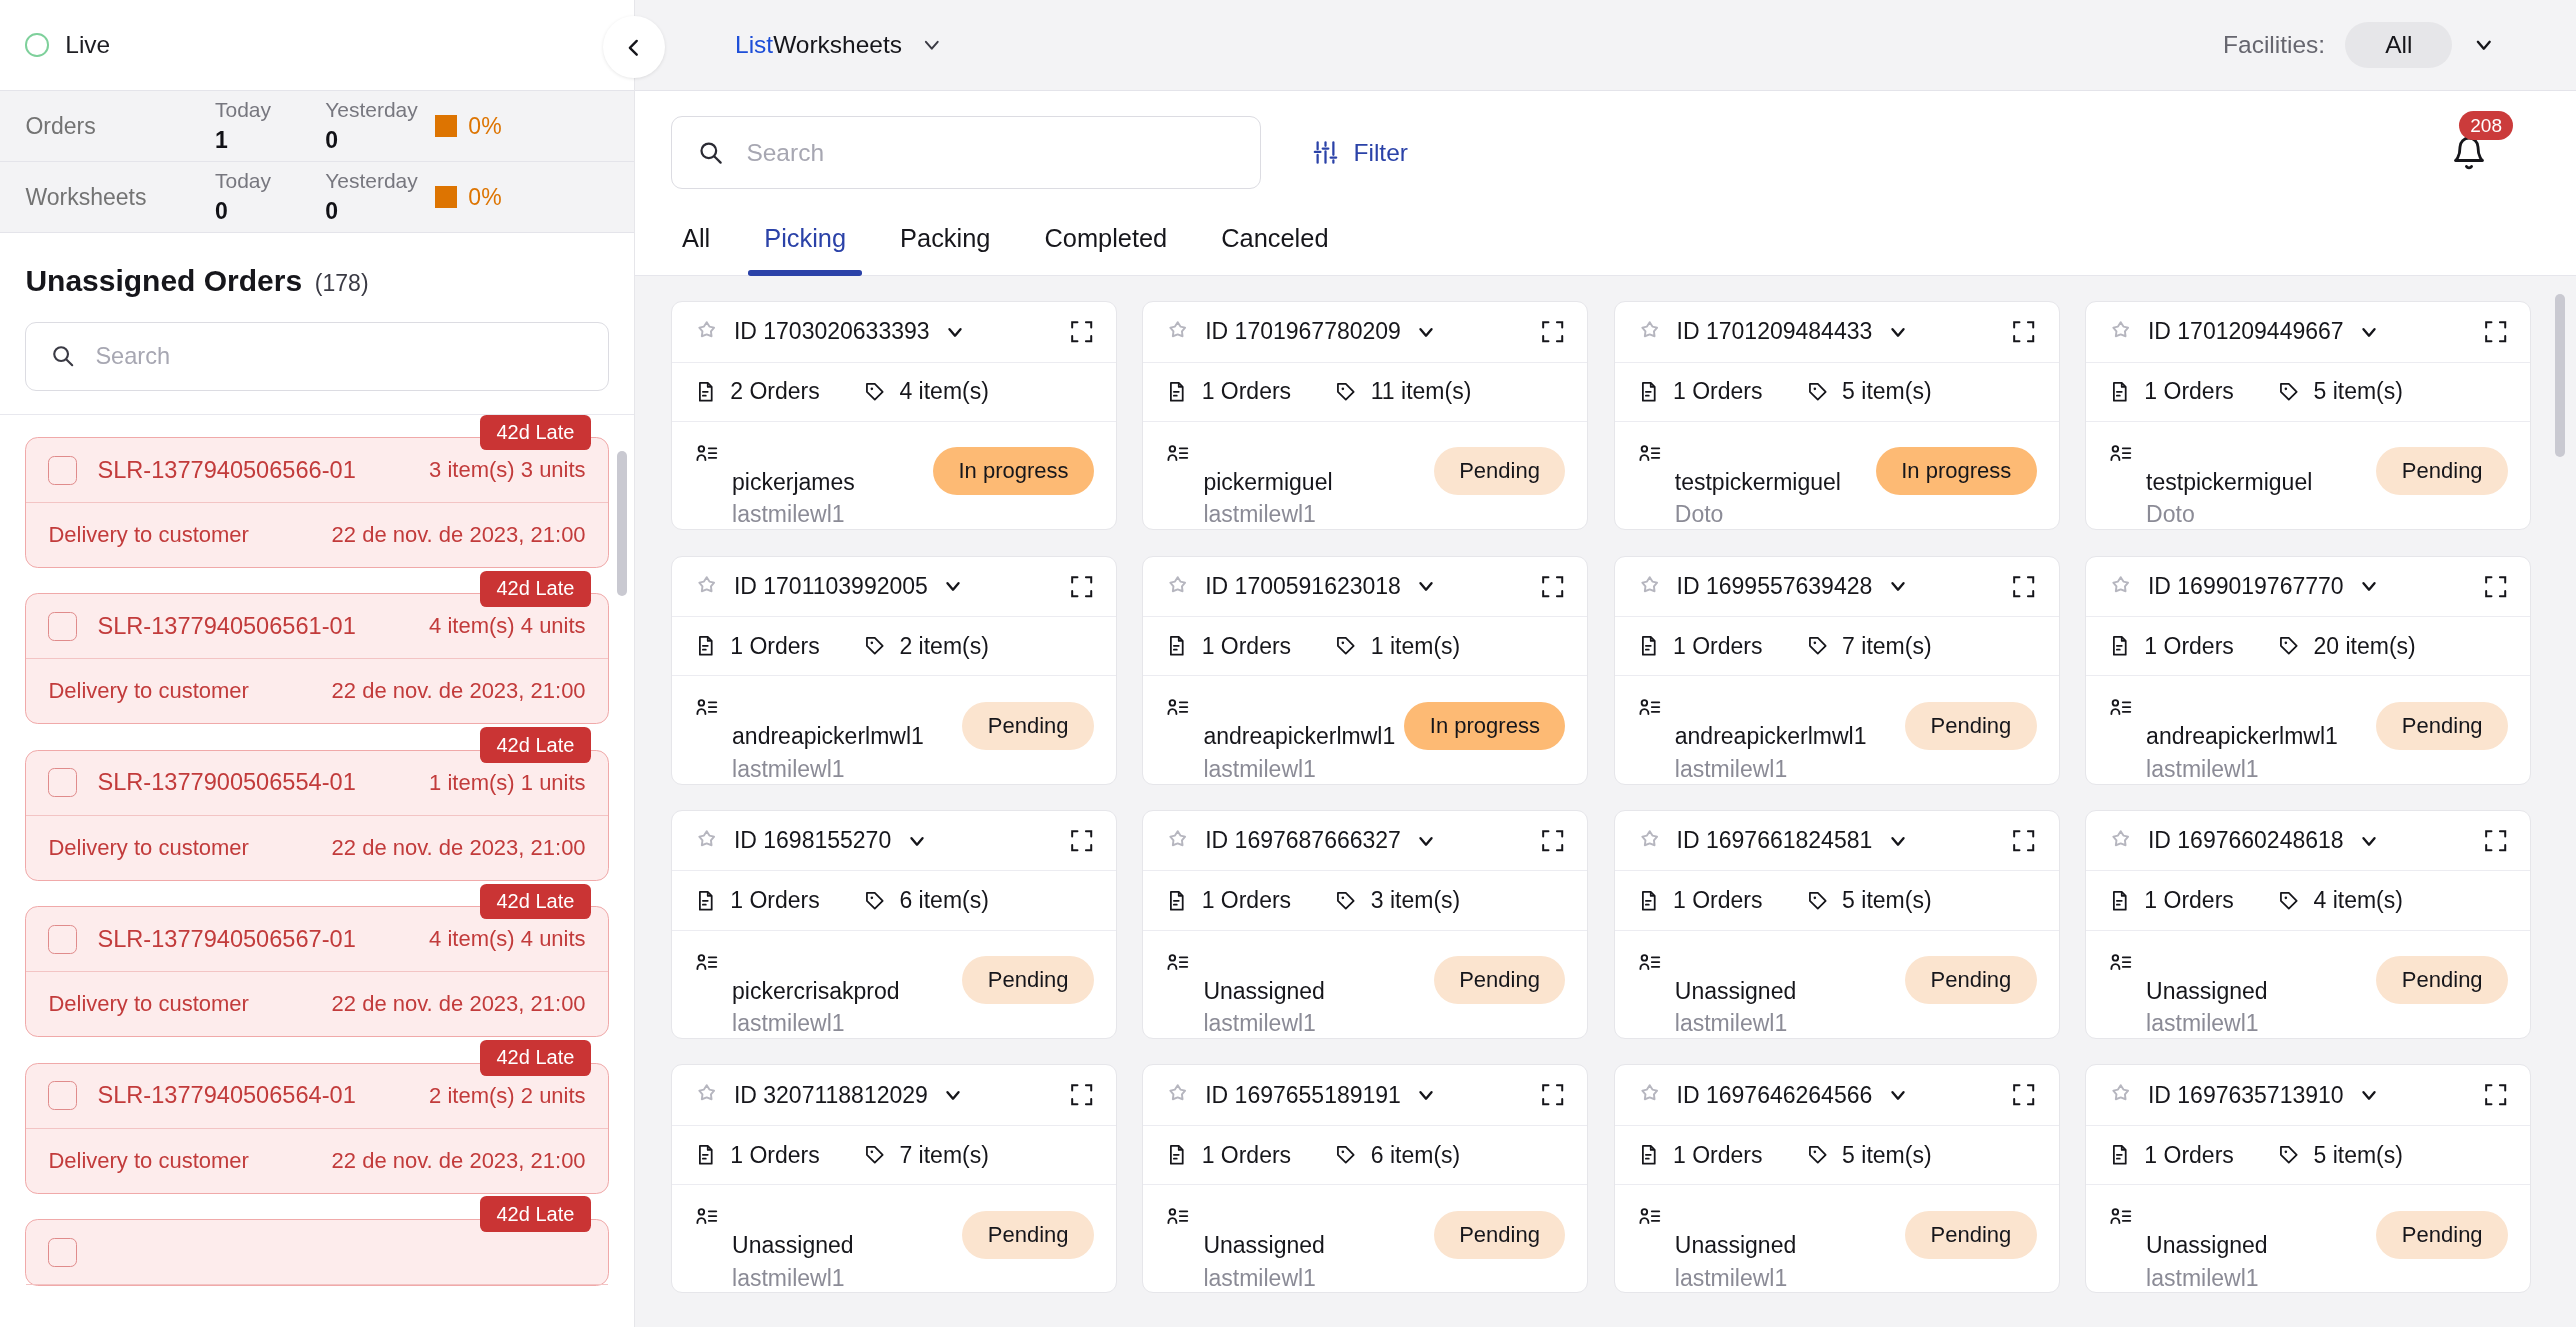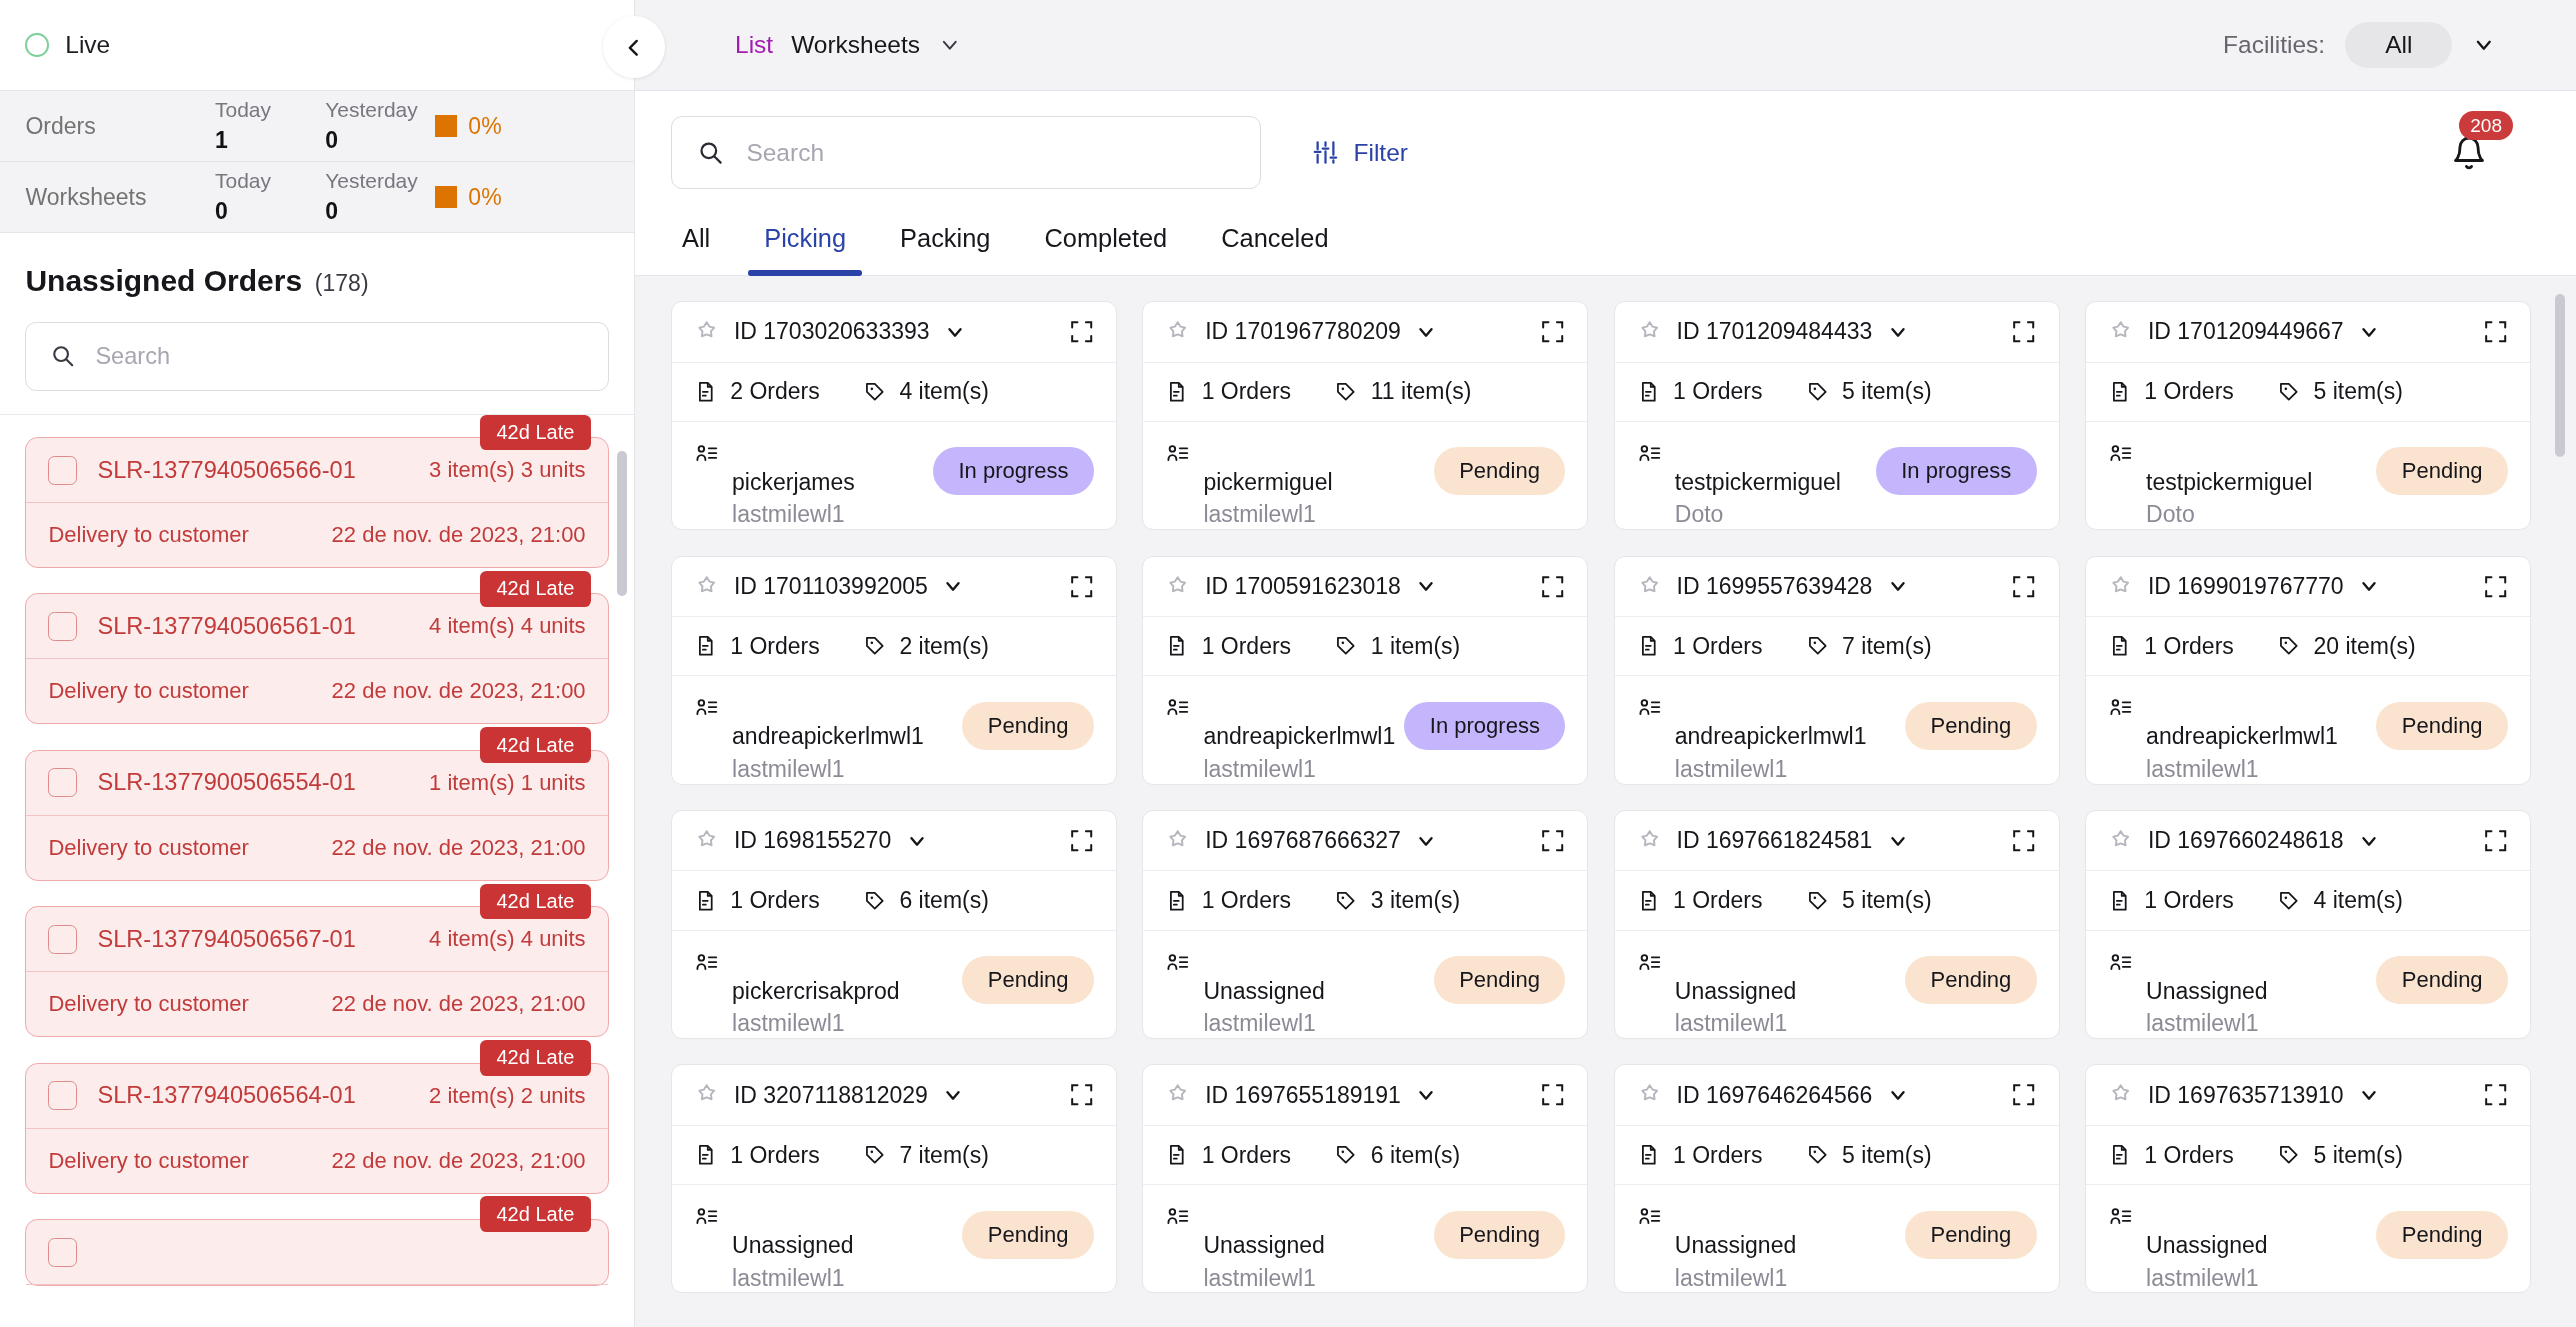--- a/index.html
+++ b/index.html
@@ -100,21 +100,21 @@
     justify-content: center; z-index: 20; box-shadow: 0 0.9px 3.6px rgba(0,0,0,.10);
   }
   .collapse-btn svg { width: 23.6px; height: 23.6px; }
 
   
   .main { flex: 1; height: 1328px; display: flex; flex-direction: column; background: #fff; position: relative; }
   .topbar {
     height: 91px; background: #f3f3f5; display: flex; align-items: center;
     padding: 0 36px 0 100px; border-bottom: 0.9px solid #e4e4ea;
   }
-  .crumb-list { font-size: 24.5px; color: #a21caf; margin-right: 18px; }
+  .crumb-list { font-size: 24.5px; color: #1d4ed8; margin-right: 0; }
   .crumb-cur { font-size: 24.5px; color: #16161b; margin-right: 18px; }
   .chev { width: 23.6px; height: 23.6px; }
   .facilities { margin-left: auto; display: flex; align-items: center; gap: 20px; padding-right: 44px;}
   .fac-label { font-size: 24.5px; color: #66666f; }
   .fac-pill {
     background: #e6e6e9; border-radius: 907px; padding: 9px 40px;
     font-size: 24.5px; color: #16161b;
   }
 
   .searchrow { display: flex; align-items: center; padding: 25.4px 36px 0 36px; }
@@ -175,21 +175,21 @@
   .ws-meta .gap { width: 18px; }
   .ws-body { flex: 1; display: flex; padding: 20px 22px 0 22px; }
   .ws-user { display: flex; gap: 12.7px; }
   .ws-names { display: flex; flex-direction: column; gap: 3.6px; }
   .ws-user-name { font-size: 23px; color: #16161b; line-height: 1.25; margin-top: 26px; }
   .ws-facility { font-size: 23px; color: #8b8b96; line-height: 1.25; }
   .status {
     margin-left: auto; align-self: flex-start; margin-top: 5.4px;
     border-radius: 907px; font-size: 22px; padding: 11px 25.4px; white-space: nowrap;
   }
-  .status.inprogress { background: #c4b5fd; color: #16161b; }
+  .status.inprogress { background: #fdba74; color: #16161b; }
   .status.pending { background: #fbe4cf; color: #16161b; }
 
   .board-scrollbar {
     position: absolute; right: 11px; top: 18px; width: 10px; height: 163px;
     border-radius: 5.4px; background: #c9c9d1;
   }
   svg { display: block; }
 </style>
 </head>
 <body>

